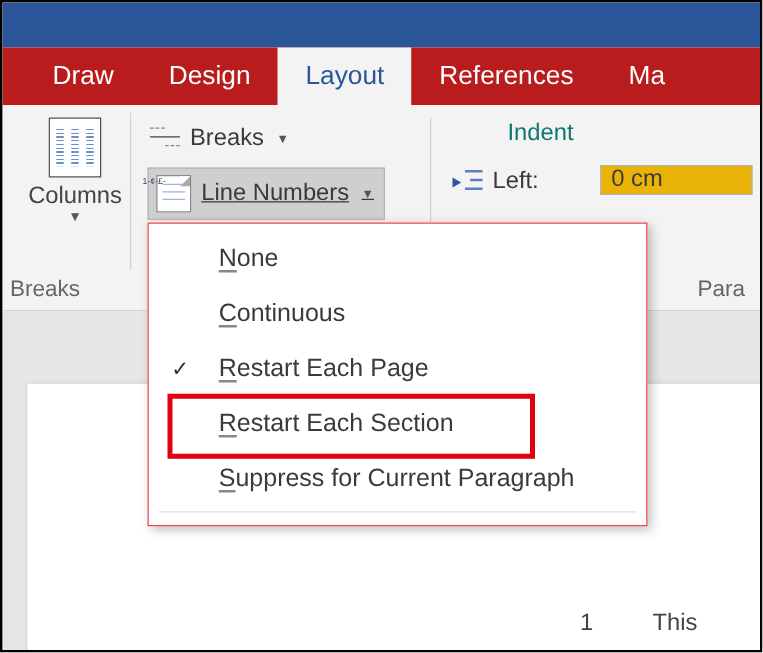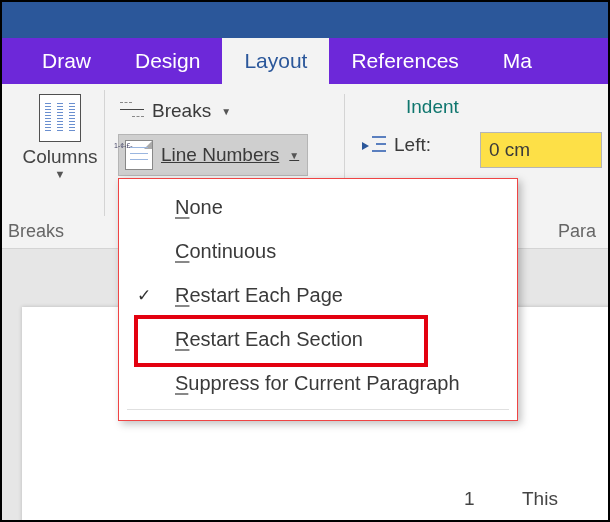--- a/index.html
+++ b/index.html
@@ -1,19 +1,19 @@
 <!DOCTYPE html>
 <html><head>
 <meta charset="utf-8">
 <style>
   * { box-sizing: border-box; margin: 0; padding: 0; font-family: "Segoe UI", Arial, sans-serif; }
   body { background: #fff; overflow: hidden; }
   .frame { width: 610px; height: 522px; border: 2px solid #000; position: relative; background: #f3f3f3; overflow: hidden;}
   .titlebar { height: 36px; background: #2b579a; }
-  .tabstrip { height: 46px; background: #6d28d9; display: flex; align-items: flex-end; padding-left: 18px; gap: 0; }
+  .tabstrip { height: 46px; background: #b91c1c; display: flex; align-items: flex-end; padding-left: 18px; gap: 0; }
   .tab { color: #fff; font-size: 21px; font-weight: 400; padding: 10px 22px 10px 22px; height: 46px; display:flex; align-items:center;}
   .tab.active { background: #f3f3f3; color: #2b579a; }
   .ribbon { background: #f3f3f3; border-bottom: 1px solid #d4d4d4; height: 165px; position: relative; }
   .group-columns { position:absolute; left:12px; top:8px; width:92px; height:155px; text-align:center;}
   .columns-icon { width:42px; height:48px; border:1px solid #505050; margin: 2px auto 0 auto; background:#fff; position:relative;}
   .col-line { position:absolute; top:8px; bottom:8px; width:6px; background: repeating-linear-gradient(#6a8fcf 0 1px, transparent 1px 3px);}
   .c1{left:5px;} .c2{left:17px;} .c3{left:29px;}
   .columns-label { font-size:19px; color:#444; margin-top:4px;}
   .columns-arrow { font-size:11px; color:#555; margin-top:0px;}
   .vsep { position:absolute; left:102px; top:6px; bottom:32px; width:1px; background:#d4d4d4;}
@@ -29,21 +29,21 @@
   .ln-row { position:absolute; left:116px; top:50px; height:42px; display:flex; align-items:center; gap:8px; font-size:19px; color:#3a3a3a; background:#cfcfcf; padding: 2px 8px 2px 6px; border:1px solid #b5b5b5;text-decoration:underline;}
   .ln-icon { width:28px; height:30px; background:#fff; border:1px solid #888; position:relative;}
   .ln-icon::before { content:"1-\A2-\A3-"; white-space:pre; position:absolute; left:-12px; top:0; font-size:7px; line-height:9px; color:#446;}
   .ln-icon .fold { position:absolute; right:0; top:0; width:8px; height:8px; background:linear-gradient(135deg,#fff 49%, #aaa 51%);}
   .ln-icon .ll { position:absolute; left:4px; right:4px; height:1px; background:#9ab6e0;}
   .indent-label { position:absolute; left:360px; top:12px; font-size:19px; color:#0f766e;margin-left:44px;}
   .left-row { position:absolute; left:360px; top:50px; display:flex; align-items:center; gap:8px; font-size:19px; color:#3a3a3a;}
   .indent-icon { width:24px; height:20px; position:relative;}
   .indent-icon .il { position:absolute; right:0; height:2px; background:#5a7fbf;}
   .indent-icon .arrow { position:absolute; left:0; top:7px; width:0; height:0; border-top:4px solid transparent; border-bottom:4px solid transparent; border-left:7px solid #2b579a;}
-  .left-input { position:absolute; left:478px; top:48px; width:122px; height:36px; background:#fde047; border:1px solid #b5b5b5; font-size:19px; padding:4px 8px; color:#3a3a3a;}
+  .left-input { position:absolute; left:478px; top:48px; width:122px; height:24px; background:#eab308; border:1px solid #b5b5b5; font-size:19px; padding:4px 8px; color:#3a3a3a;}
   .doc-area { position:absolute; left:0; right:0; top:247px; bottom:0; background:#e6e6e6;}
   .page { position:absolute; left:20px; top:58px; right:-100px; bottom:-40px; background:#fff; box-shadow: 0 0 4px rgba(0,0,0,.2);}
   .page-num { position:absolute; left:462px; bottom:10px; font-size:19px; color:#444;}
   .page-text { position:absolute; left:520px; bottom:10px; font-size:19px; color:#444;}
   .menu { position:absolute; left:116px; top:176px; width:400px; background:#fff; border:1px solid #ef4444; box-shadow: 3px 3px 8px rgba(0,0,0,.25); padding: 6px 0;}
   .menu-item { height:44px; display:flex; align-items:center; padding-left:56px; font-size:20px; color:#3a3a3a; position:relative;}
   .menu-item .chk { position:absolute; left:18px; font-size:17px; color:#333;}
   .menu-sep { height:1px; background:#e0e0e0; margin: 4px 8px;}
   .u { text-decoration: underline; text-decoration-color: #888; text-underline-offset: 3px;}
   .highlight { position:absolute; border:4px solid #e3000f; pointer-events:none;}

